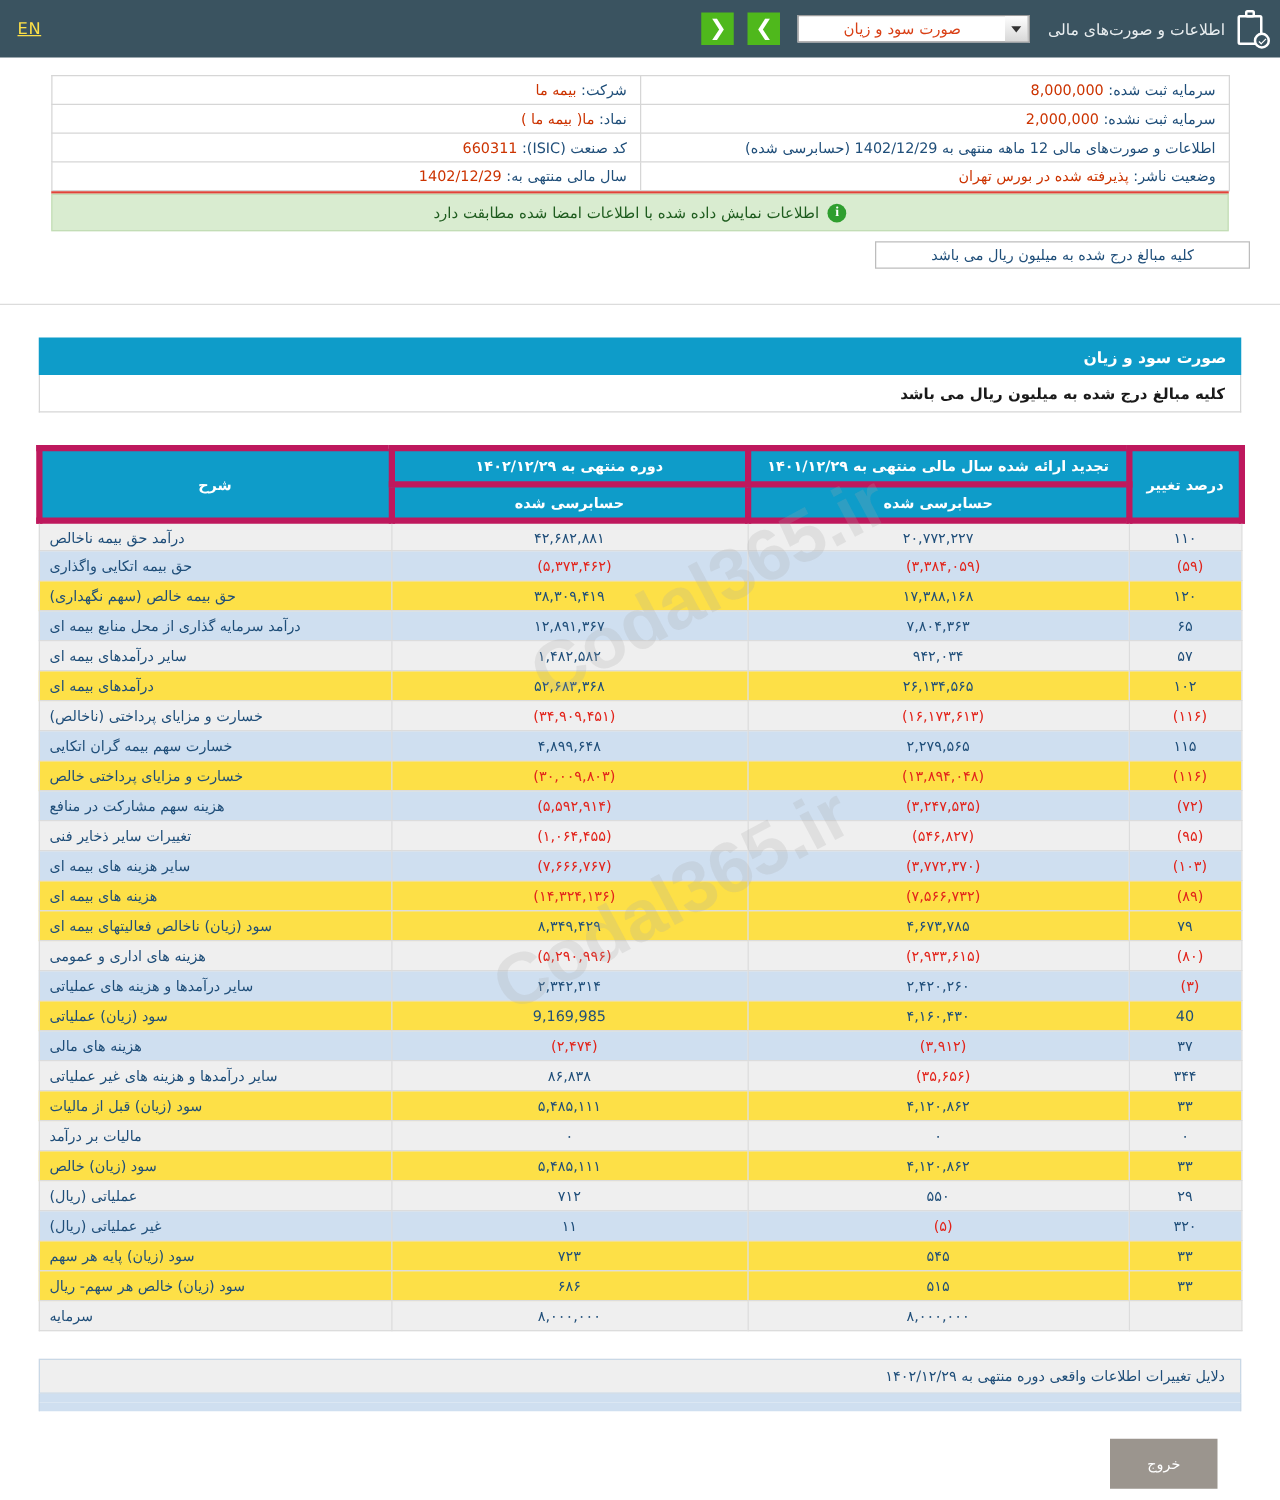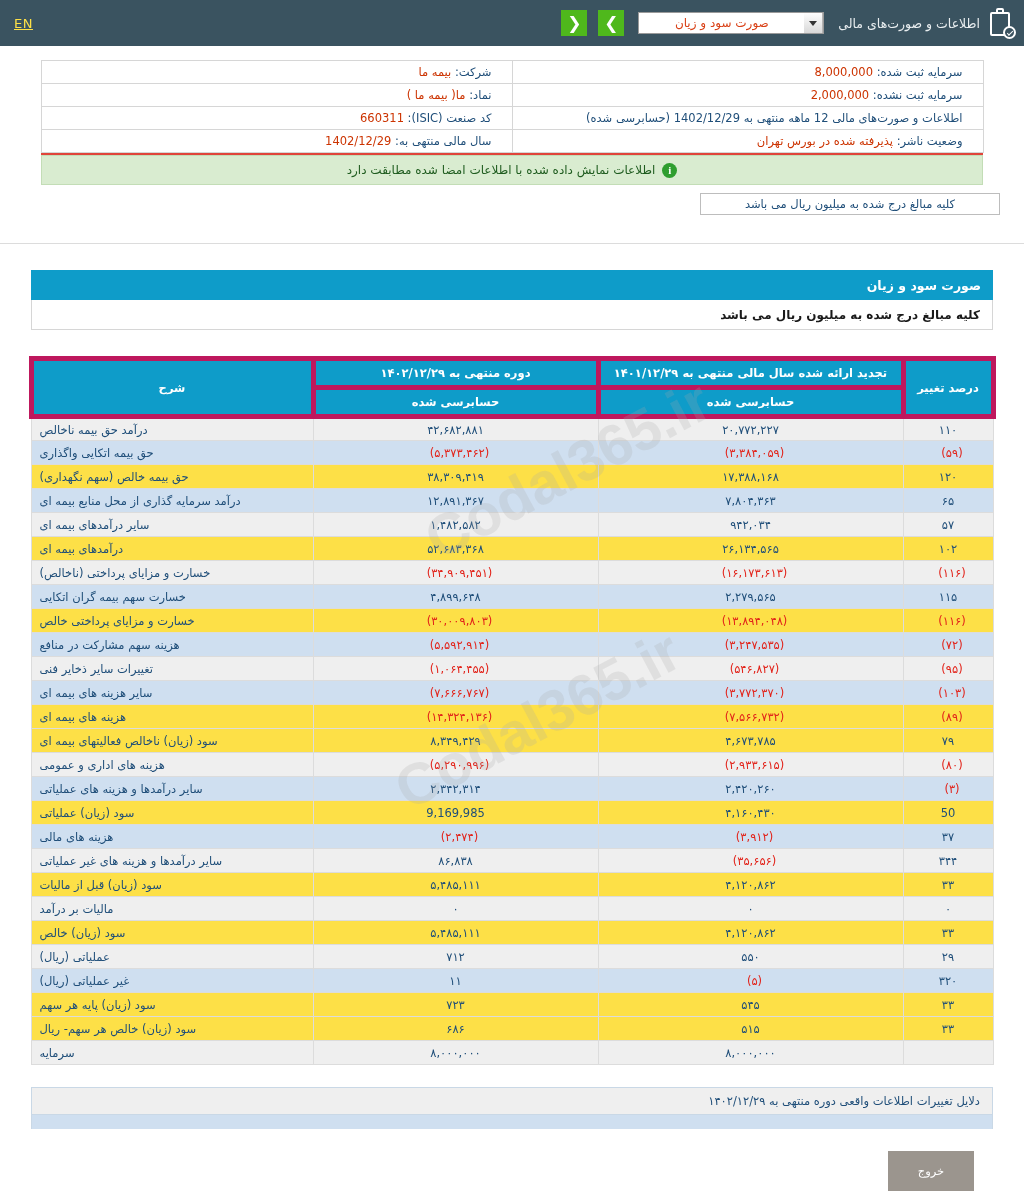--- a/index.html
+++ b/index.html
@@ -71,21 +71,21 @@
   .navbtn + .navbtn { margin-right: 3px; }
   .en-link {
     color: #fde047; font-size: 13px; text-decoration: underline;
     direction: ltr; letter-spacing: .5px;
   }
   .info-table {
     width: 942px; margin: 14px auto 0; border-collapse: collapse;
     table-layout: fixed;
   }
   .info-table td {
-    border: 1px solid #d6d6d6; height: 23px; padding: 2px 20px;
+    border: 1px solid #d6d6d6; height: 23px; padding: 2px 10px;
     font-size: 11.5px; color: #1f4e79; vertical-align: middle;
   }
   .info-table td.lbl-right { text-align: right; width: 471px; }
   .info-table td.lbl-left  { text-align: right; width: 471px; }
   .info-table .k { color: #1f4e79; }
   .info-table .v { color: #cc3300; }
   .redline { width: 942px; margin: 0 auto; height: 2px; background: #e0443a; }
 
   
   .notice {
@@ -361,21 +361,21 @@
           <td class="num neg">(۵,۲۹۰,۹۹۶)</td>
           <td class="desc">هزینه های اداری و عمومی</td>
         </tr>
         <tr class="bg-blue">
           <td class="pct neg">(۳)</td>
           <td class="num">۲,۴۲۰,۲۶۰</td>
           <td class="num">۲,۳۴۲,۳۱۴</td>
           <td class="desc">سایر درآمدها و هزینه های عملیاتی</td>
         </tr>
         <tr class="bg-amber">
-          <td class="pct">50</td>
+          <td class="pct">40</td>
           <td class="num">۴,۱۶۰,۴۳۰</td>
           <td class="num">9,169,985</td>
           <td class="desc">سود (زیان) عملیاتی</td>
         </tr>
         <tr class="bg-blue">
           <td class="pct">۳۷</td>
           <td class="num neg">(۳,۹۱۲)</td>
           <td class="num neg">(۲,۴۷۴)</td>
           <td class="desc">هزینه های مالی</td>
         </tr>

